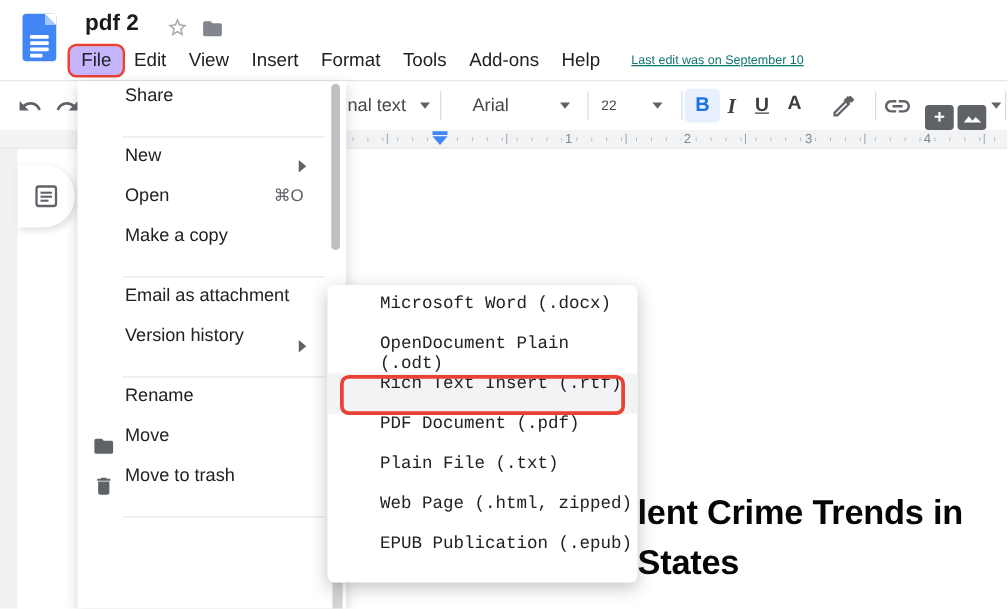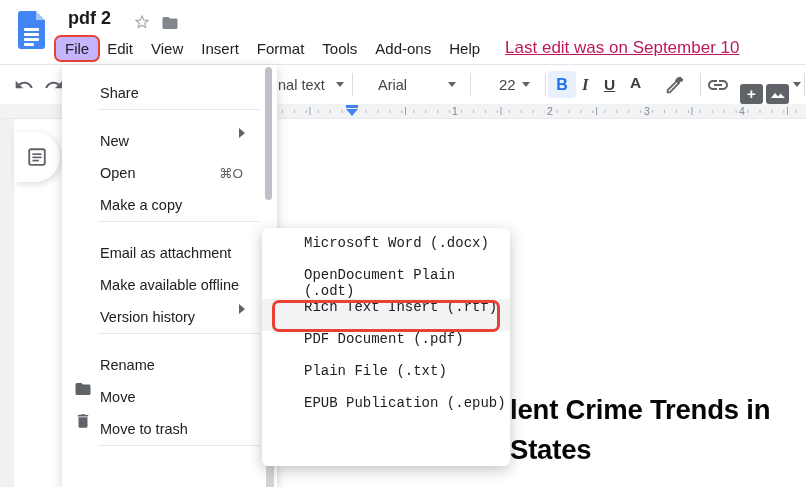--- a/index.html
+++ b/index.html
@@ -12,21 +12,21 @@
   .docs-logo{position:absolute;left:18px;top:11px;width:27px;height:38px;background:#4285f4;border-radius:3px;}
   .docs-logo::before{content:'';position:absolute;top:0;right:0;width:0;height:0;
           border-bottom:9px solid #a6c5fa;border-right:9px solid #fff;}
   .docs-logo .ln{position:absolute;left:6px;height:3px;background:#fff;border-radius:1px;}
   .doc-title{position:absolute;left:68px;top:8px;font-size:18px;font-weight:600;color:#1a1a1a;}
   .tb-icon{position:absolute;top:13px;}
   .menubar{position:absolute;left:56px;top:34px;height:28px;display:flex;align-items:center;font-size:15px;}
   .mb-item{padding:3px 9px;border-radius:4px;cursor:default;color:#202124;}
   .mb-item.open{background:#c4b5fd;position:relative;}
   .mb-item.open::after{content:'';position:absolute;inset:-2px;border:2.5px solid #e94235;border-radius:7px;pointer-events:none;}
-  .last-edit{margin-left:16px;font-size:17px;color:#be185d;text-decoration:underline;white-space:nowrap;}
+  .last-edit{margin-left:16px;font-size:10px;color:#0f766e;text-decoration:underline;white-space:nowrap;}
 
   
   .toolbar{position:absolute;left:0;top:65px;width:751px;height:39px;background:#fff;}
   .tool{position:absolute;top:0;height:39px;display:flex;align-items:center;color:#444746;}
   .tsep{position:absolute;top:8px;width:1px;height:23px;background:#dadce0;}
   .ddcaret{width:0;height:0;border-left:4.5px solid transparent;border-right:4.5px solid transparent;border-top:5px solid #5f6368;}
   .btn-bold{position:absolute;left:548px;top:6px;width:28px;height:27px;background:#e8f0fe;border-radius:4px;
             display:flex;align-items:center;justify-content:center;font-weight:700;font-size:16px;color:#1a73e8;}
   .tool-letter{font-size:15.5px;font-weight:600;color:#3c4043;}
   .badge{width:23px;height:20px;background:#5f6368;border-radius:3px;position:relative;}
@@ -52,21 +52,21 @@
   .canvas-gutter{position:absolute;left:0;top:0;width:14px;height:368px;background:#eff1f3;}
   .outline-tab{position:absolute;left:14px;top:13px;width:46px;height:50px;background:#fff;
       border-radius:0 26px 26px 0;box-shadow:2px 2px 6px rgba(60,64,67,.18);
       display:flex;align-items:center;justify-content:center;}
   .heading{position:absolute;left:510px;top:243px;width:296px;font-size:27.5px;line-height:40px;
       font-weight:700;color:#060606;letter-spacing:-.2px;margin-top:28px;}
 
   
   .file-menu{position:absolute;left:62px;top:65px;width:215px;height:422px;background:#fff;
       box-shadow:0 3px 10px rgba(60,64,67,.25);z-index:20;padding-top:4px;box-sizing:border-box;}
-  .fm-row{position:relative;height:32px;display:flex;align-items:flex-end;padding-left:38px;
+  .fm-row{position:relative;height:32px;display:flex;align-items:flex-start;padding-left:38px;
       font-size:14.5px;color:#202124;cursor:default;}
   .fm-row .mi{position:absolute;left:12px;top:7px;}
   .fm-sep{position:relative;height:16px;}
   .fm-sep::after{content:'';position:absolute;left:36px;right:17px;top:8px;border-top:1px solid #e6e8eb;}
   .caret{position:absolute;right:32px;top:11px;width:0;height:0;
       border-top:5px solid transparent;border-bottom:5px solid transparent;border-left:6px solid #5f6368;}
   .caret.dark{border-left-color:#202124;}
   .shortcut{position:absolute;right:34px;font-size:13.5px;color:#5f6368;}
   .fm-row.red::after{content:'';position:absolute;top:-1px;bottom:1px;left:2px;right:16px;
       border:3px solid #e94235;border-radius:7px;pointer-events:none;}
@@ -155,21 +155,21 @@
         <span class="ddcaret"></span>
       </span>
     <span class="tsep" style="left:352px;"></span>
 
     <span class="tool" style="left:378px;font-size:14.5px;">Arial</span>
     <span class="tool" style="left:448px;">
         <span class="ddcaret"></span>
       </span>
     <span class="tsep" style="left:470px;"></span>
 
-    <span class="tool" style="left:481px;font-size:15px;margin-left:18px;">22</span>
+    <span class="tool" style="left:481px;font-size:11px;">22</span>
     <span class="tool" style="left:522px;">
         <span class="ddcaret"></span>
       </span>
     <span class="tsep" style="left:545px;"></span>
 
     <span class="btn-bold">B</span>
     <span class="tool tool-letter" style="left:582px;font-style:italic;font-family:'Liberation Serif',serif;font-size:17px;">I</span>
     <span class="tool tool-letter" style="left:604px;text-decoration:underline;">U</span>
     <span class="tool" style="left:630px;top:-2px;">
       <span class="tool-letter" style="position:relative;">A</span>
@@ -232,23 +232,20 @@
       <span class="shortcut">⌘O</span>
     </div>
     <div class="fm-row">
       <span>Make a copy</span>
     </div>
     <div class="fm-sep"></div>
     <div class="fm-row">
       <span>Email as attachment</span>
     </div>
     <div class="fm-row">
-      <span>Make available offline</span>
-    </div>
-    <div class="fm-row">
       <span>Version history</span>
       <span class="caret"></span>
     </div>
     <div class="fm-sep"></div>
     <div class="fm-row">
       <span>Rename</span>
     </div>
     <div class="fm-row">
       <span class="mi">
         <svg width="18" height="18" viewBox="0 0 24 24" fill="#5f6368">
@@ -280,17 +277,20 @@
     <div class="sm-row hl red">
       <span>Rich Text Insert (.rtf)</span>
     </div>
     <div class="sm-row">
       <span>PDF Document (.pdf)</span>
     </div>
     <div class="sm-row">
       <span>Plain File (.txt)</span>
     </div>
     <div class="sm-row">
+      <span>Web Page (.html, zipped)</span>
+    </div>
+    <div class="sm-row">
       <span>EPUB Publication (.epub)</span>
     </div>
   </div>
 
 </div>
 
 </body></html>

